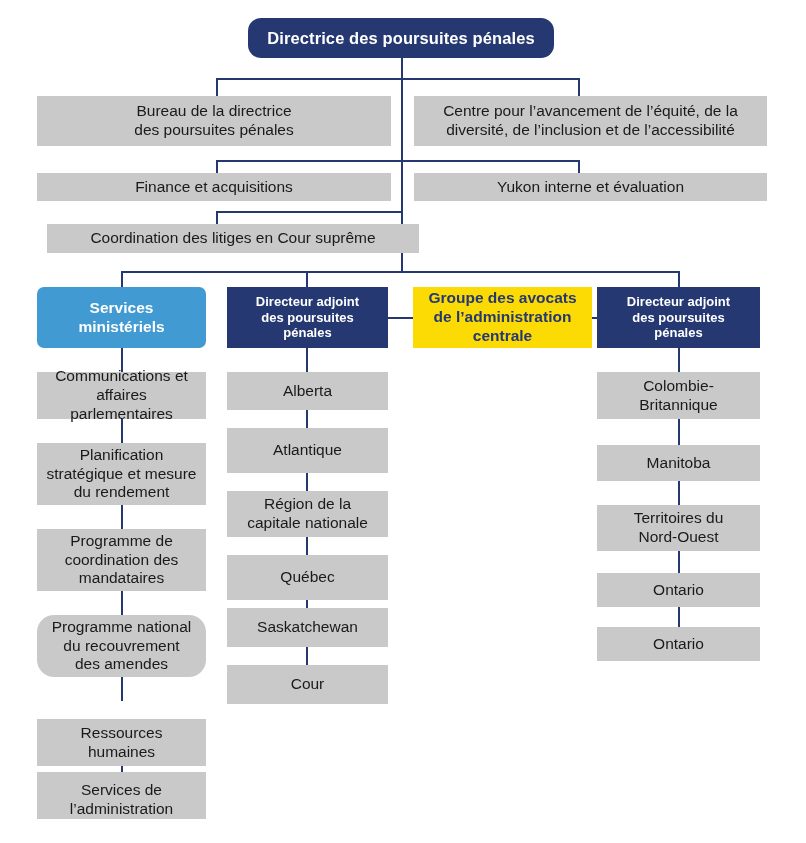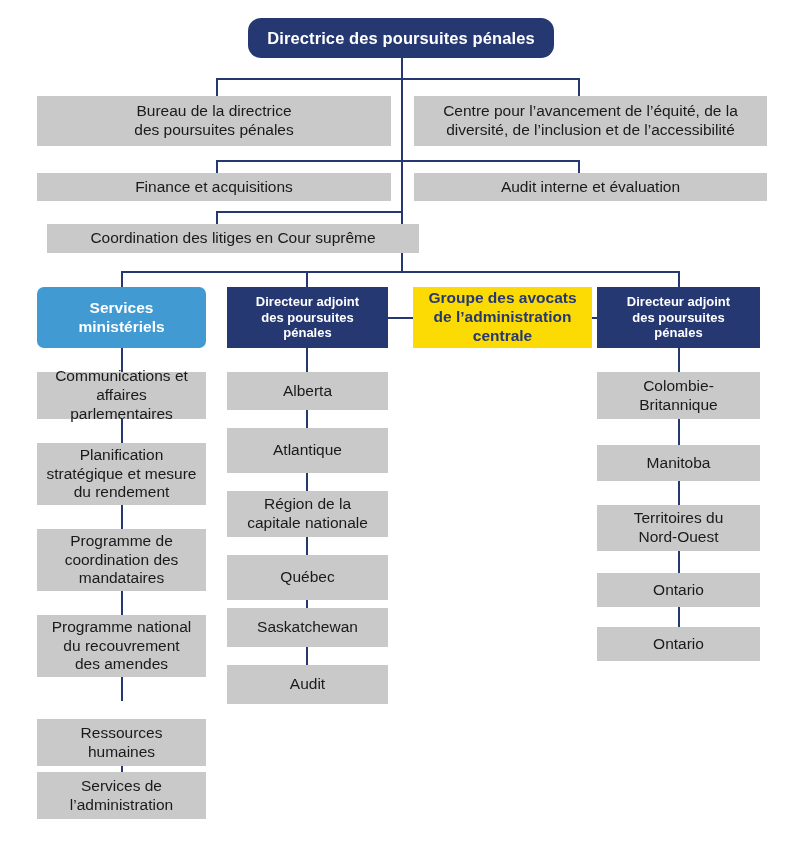--- a/index.html
+++ b/index.html
@@ -135,21 +135,21 @@
 
   <div class="box gray" style="left:414px; top:96px; width:353px; height:50px;">
     <span>Centre pour l’avancement de l’équité, de la<br>diversité, de l’inclusion et de l’accessibilité</span>
   </div>
 
   <div class="box gray" style="left:37px; top:173px; width:354px; height:28px;">
     <span>Finance et acquisitions</span>
   </div>
 
   <div class="box gray" style="left:414px; top:173px; width:353px; height:28px;">
-    <span>Audit interne et évaluation</span>
+    <span>Yukon interne et évaluation</span>
   </div>
 
   <div class="box gray" style="left:47px; top:224px; width:372px; height:29px;">
     <span>Coordination des litiges en Cour suprême</span>
   </div>
 
   <div class="box lightblue" style="left:37px; top:287px; width:169px; height:61px;">
     <span>Services<br>ministériels</span>
   </div>
 
@@ -167,47 +167,47 @@
 
   <div class="box gray" style="left:37px; top:372px; width:169px; height:47px;">
     <span>Communications et<br>affaires parlementaires</span>
   </div>
   <div class="box gray" style="left:37px; top:443px; width:169px; height:62px;">
     <span>Planification<br>stratégique et mesure<br>du rendement</span>
   </div>
   <div class="box gray" style="left:37px; top:529px; width:169px; height:62px;">
     <span>Programme de<br>coordination des<br>mandataires</span>
   </div>
-  <div class="box gray" style="left:37px; top:615px; width:169px; height:62px;">
+  <div class="box gray" style="left:37px; top:615px; width:169px; height:62px;border-radius:17px;">
     <span>Programme national<br>du recouvrement<br>des amendes</span>
   </div>
   <div class="box gray" style="left:37px; top:719px; width:169px; height:47px;">
     <span>Ressources<br>humaines</span>
   </div>
-  <div class="box gray" style="left:37px; top:772px; width:169px; height:47px;">
+  <div class="box gray" style="left:37px; top:772px; width:169px; height:47px;align-items:flex-end;">
     <span>Services de<br>l’administration</span>
   </div>
 
   <div class="box gray" style="left:227px; top:372px; width:161px; height:38px;">
     <span>Alberta</span>
   </div>
   <div class="box gray" style="left:227px; top:428px; width:161px; height:45px;">
     <span>Atlantique</span>
   </div>
   <div class="box gray" style="left:227px; top:491px; width:161px; height:46px;">
     <span>Région de la<br>capitale nationale</span>
   </div>
   <div class="box gray" style="left:227px; top:555px; width:161px; height:45px;">
     <span>Québec</span>
   </div>
   <div class="box gray" style="left:227px; top:608px; width:161px; height:39px;">
     <span>Saskatchewan</span>
   </div>
   <div class="box gray" style="left:227px; top:665px; width:161px; height:39px;">
-    <span>Audit</span>
+    <span>Cour</span>
   </div>
 
   <div class="box gray" style="left:597px; top:372px; width:163px; height:47px;">
     <span>Colombie-<br>Britannique</span>
   </div>
   <div class="box gray" style="left:597px; top:445px; width:163px; height:36px;">
     <span>Manitoba</span>
   </div>
   <div class="box gray" style="left:597px; top:505px; width:163px; height:46px;">
     <span>Territoires du<br>Nord-Ouest</span>

